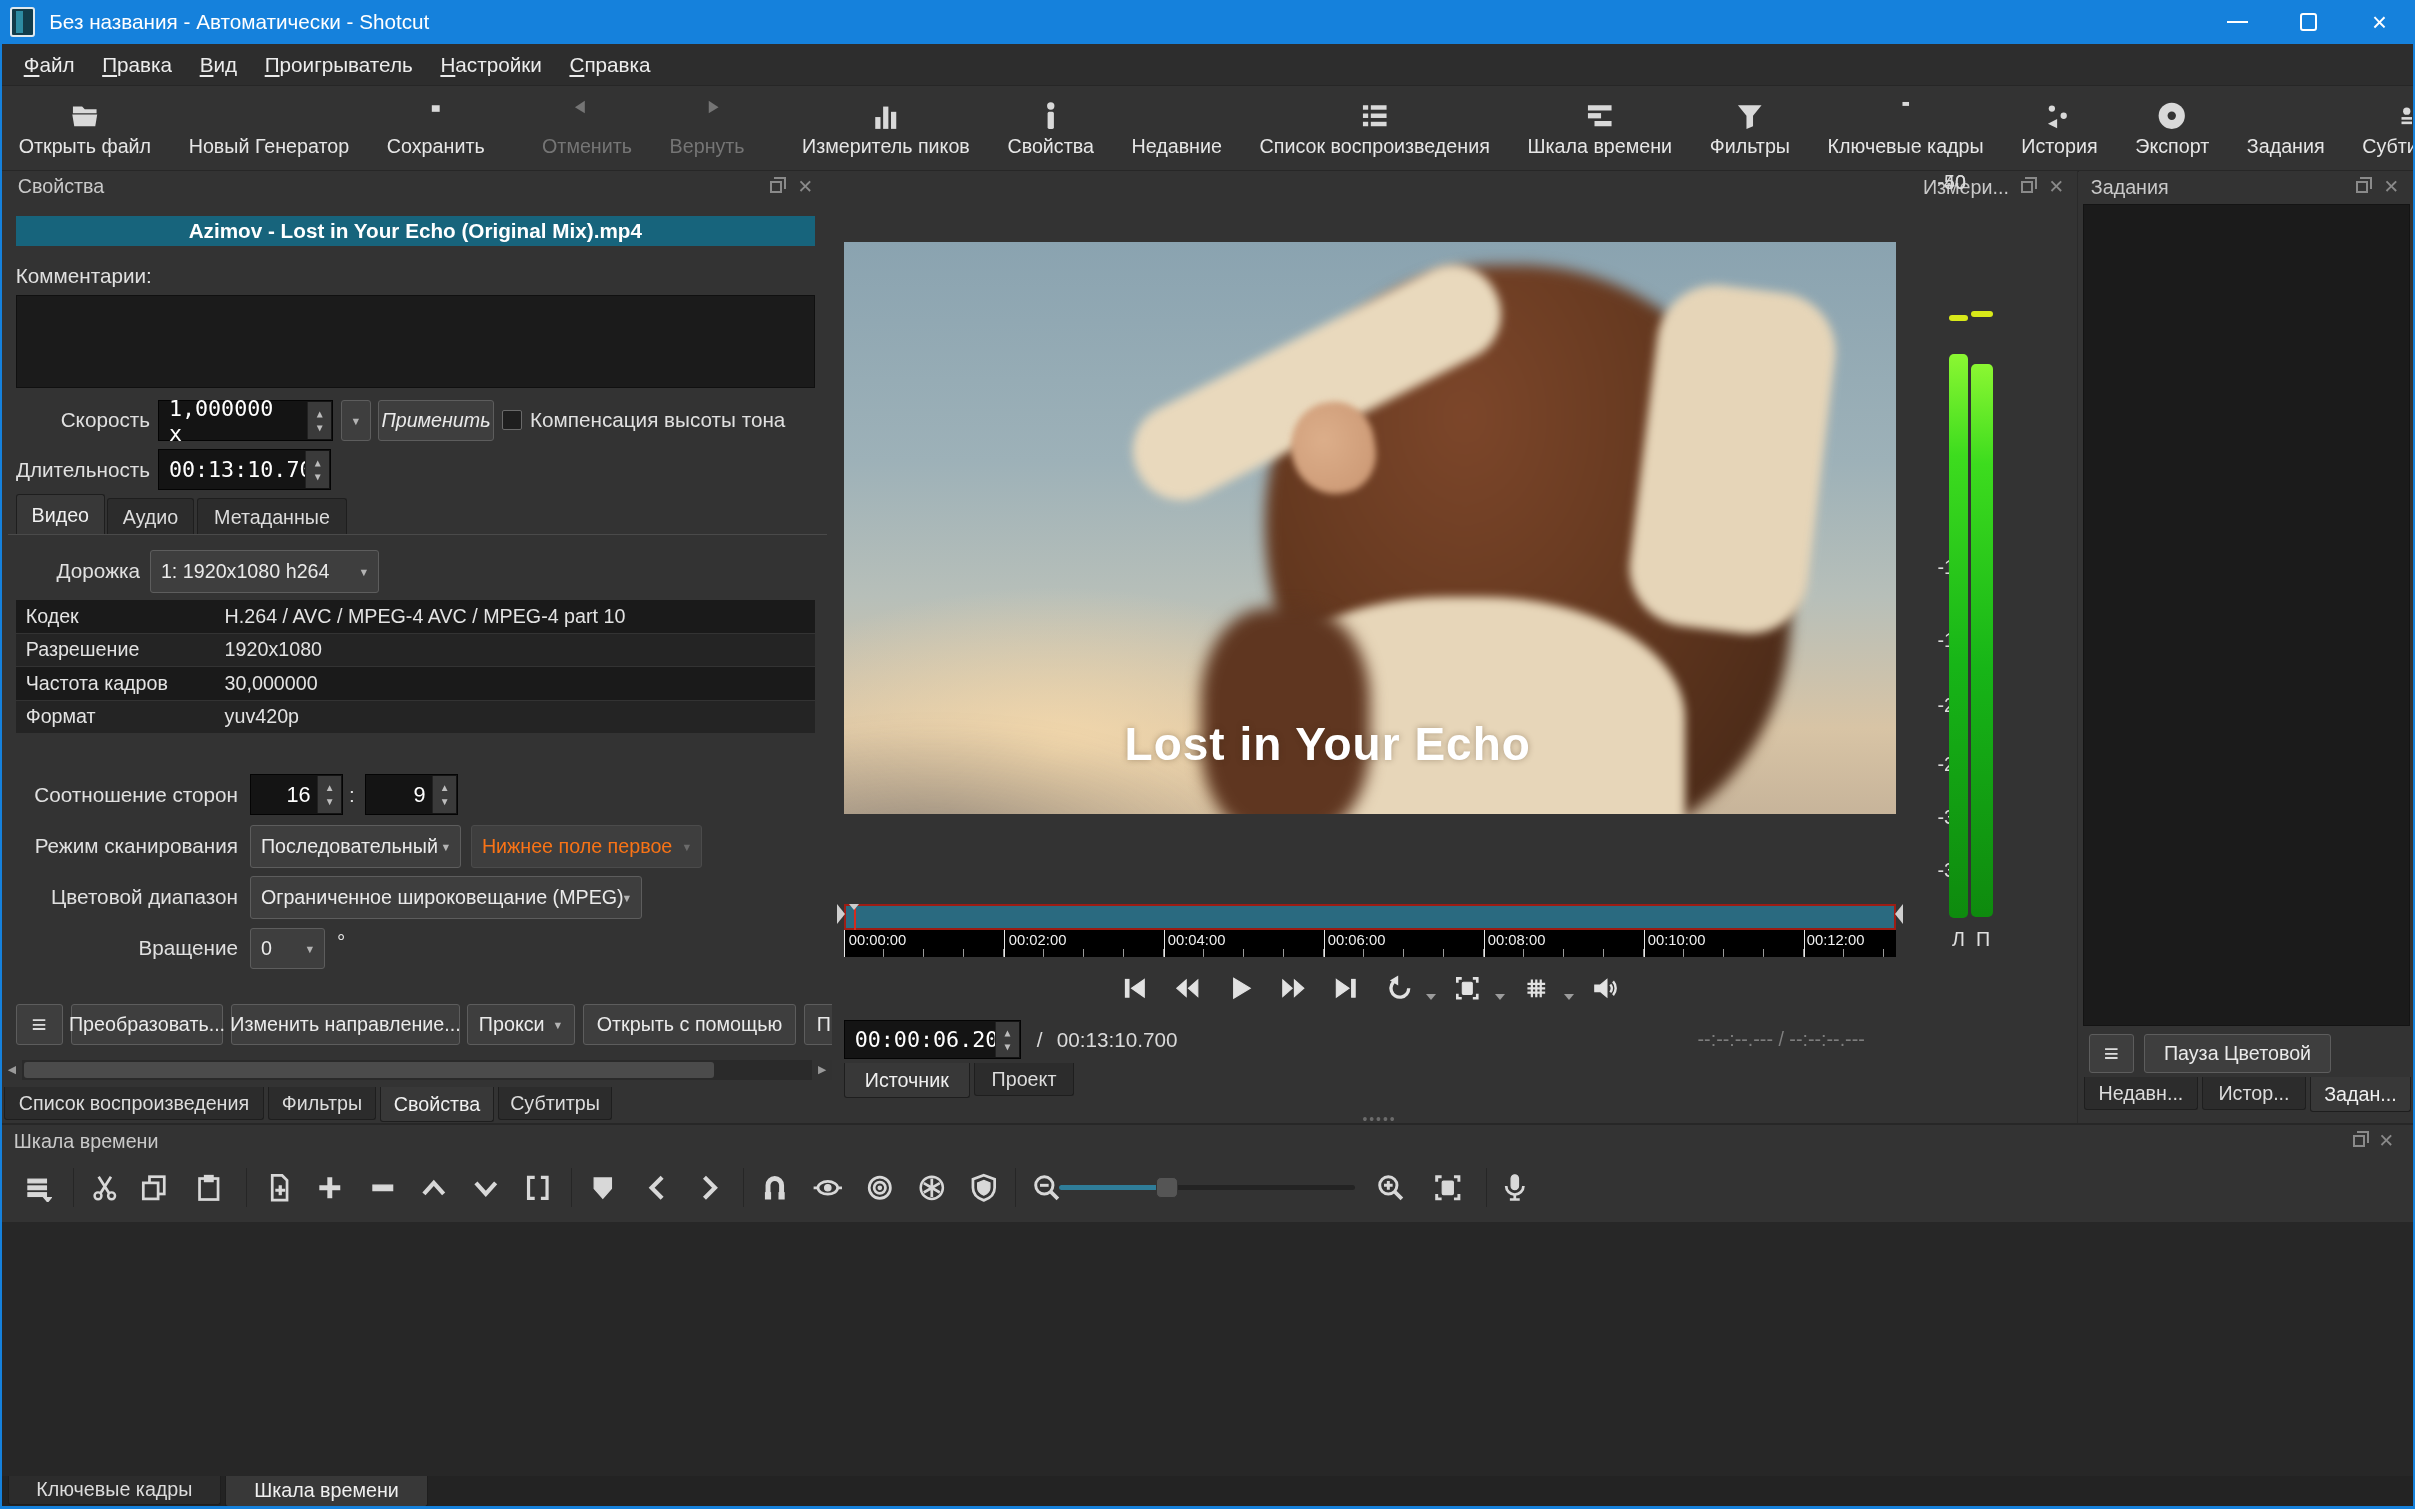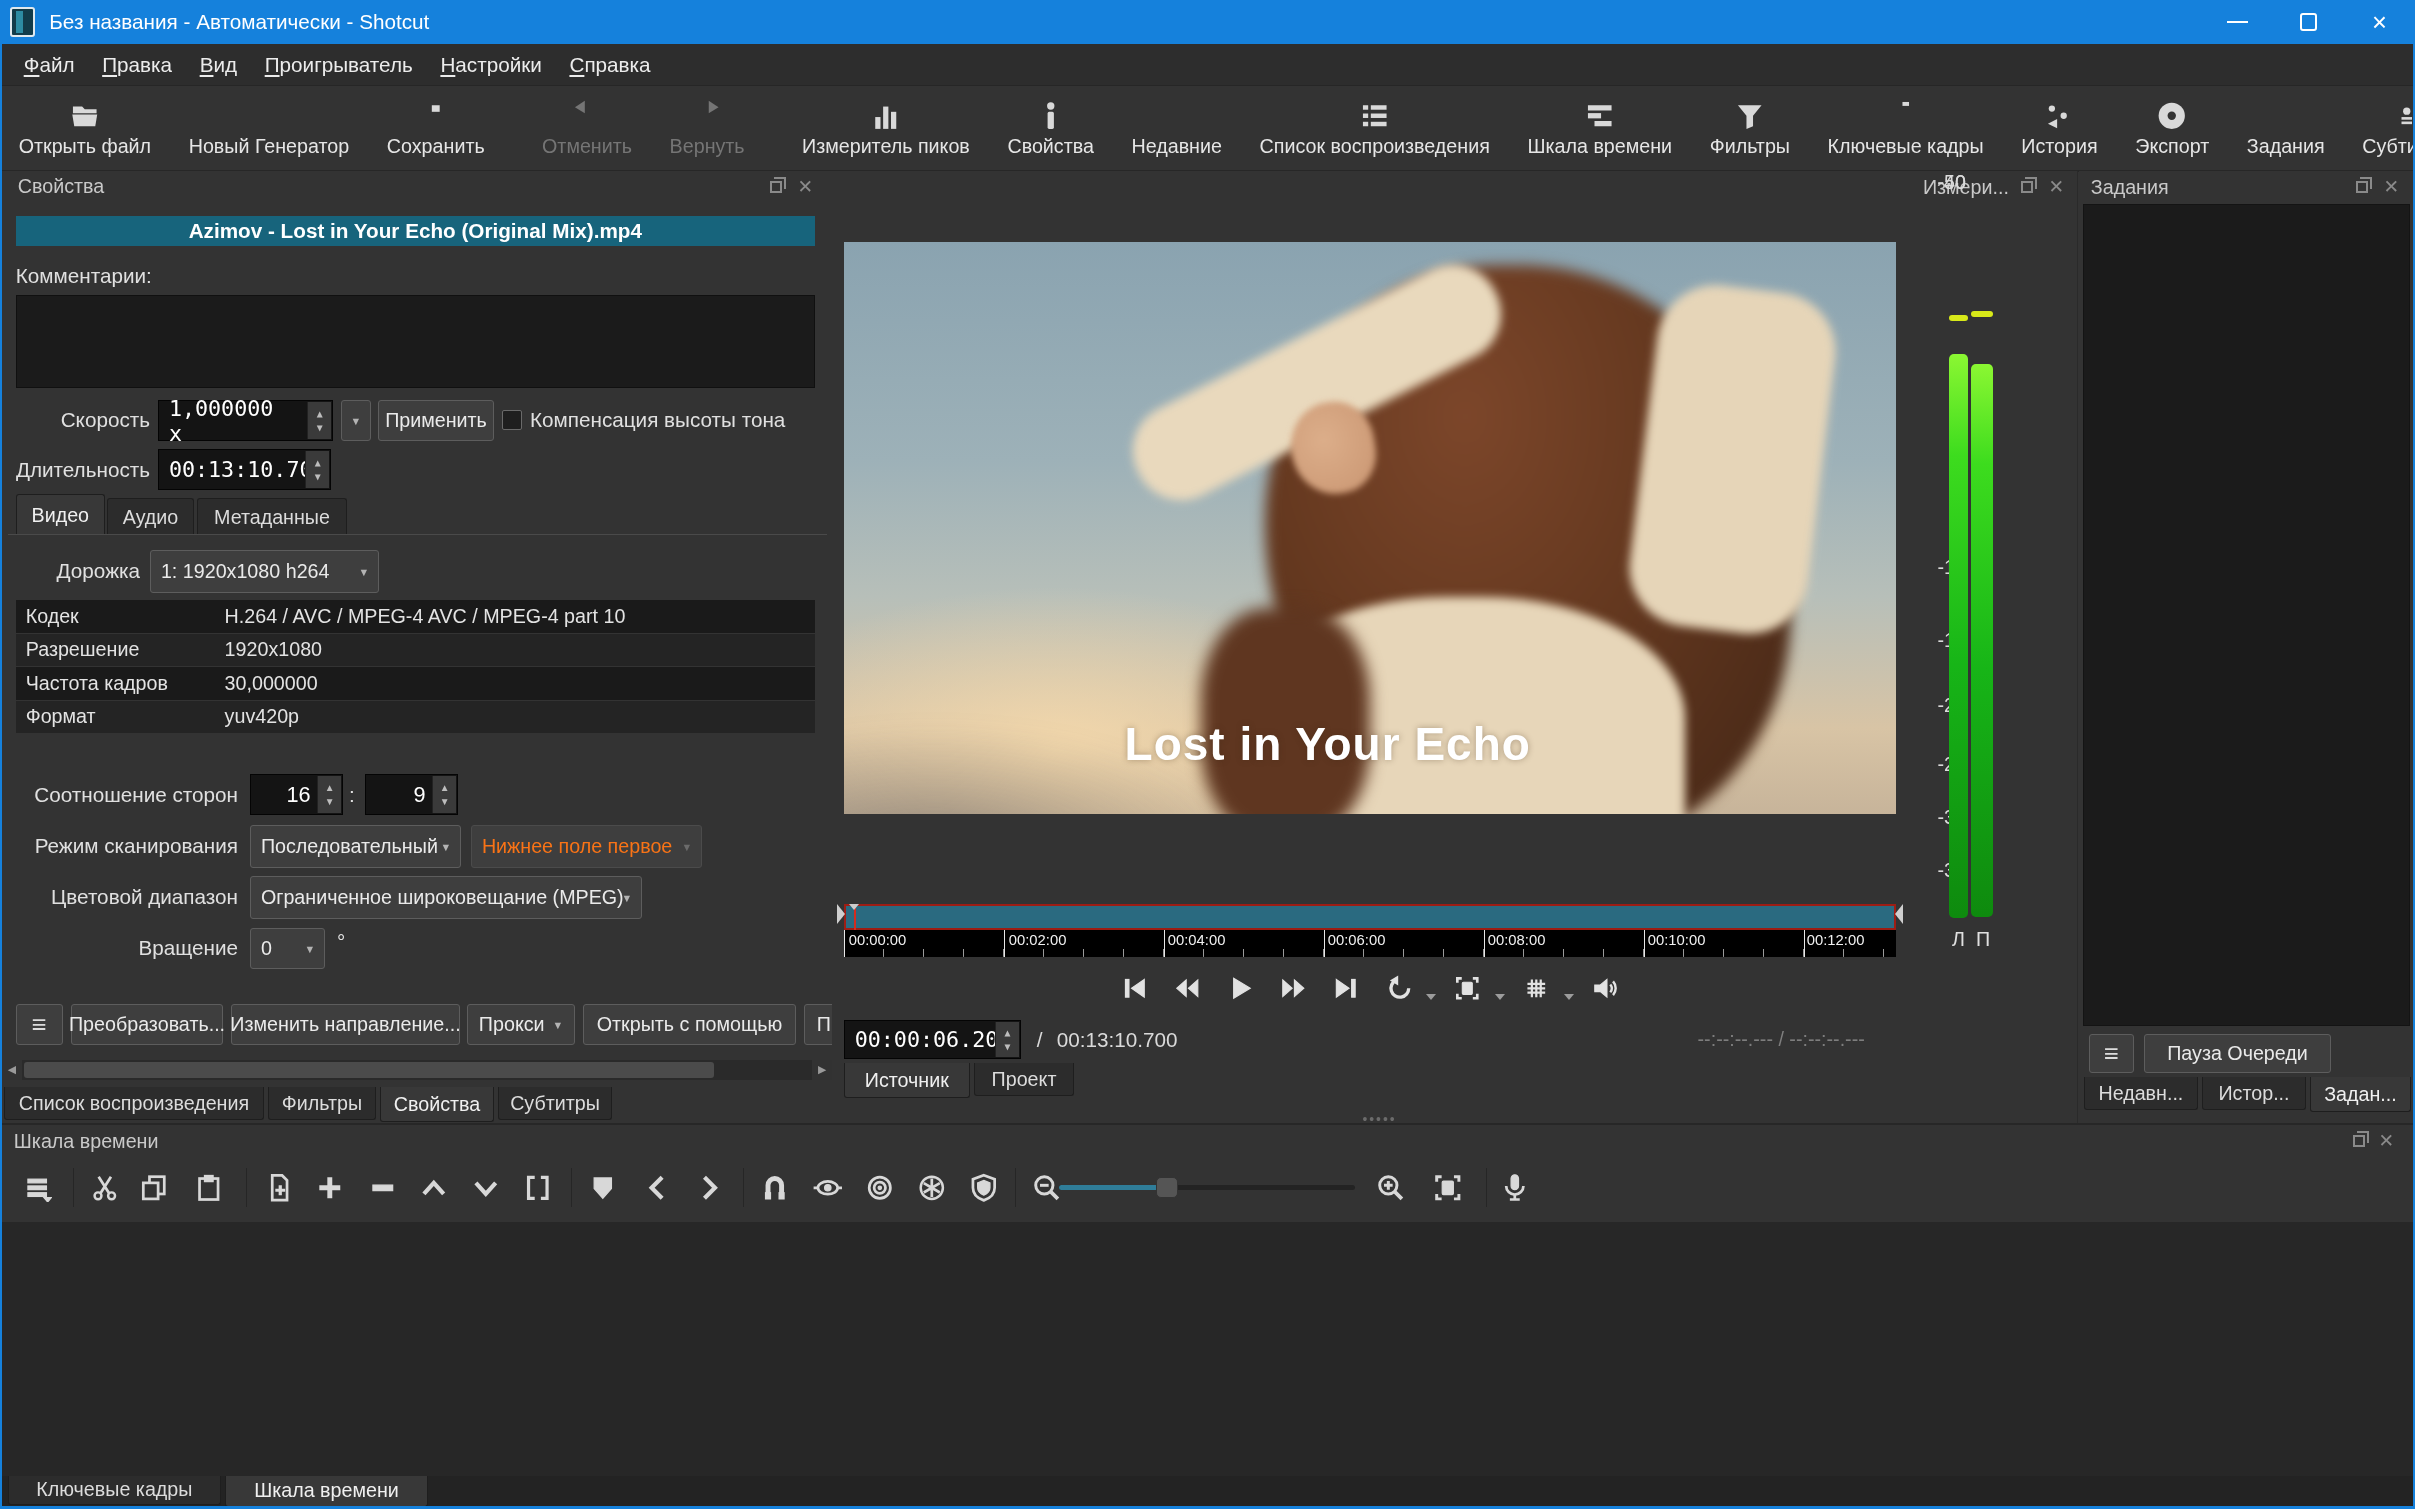--- a/index.html
+++ b/index.html
@@ -358,21 +358,21 @@
     <div class="spinbox" style="position:absolute; left:156px; top:229px; width:175px; height:41px; justify-content:flex-end; padding-right:44px;">
       <span>1,000000 x</span>
       <span class="spin-arrows">
           <span>▲</span>
           <span>▼</span>
         </span>
     </div>
     <div class="btn" style="position:absolute; left:339px; top:229px; width:29.6px; height:41px;">
         <span style="font-size:10.8px; color:#b3b3b3;">▼</span>
       </div>
-    <div class="btn" style="position:absolute; left:376px; top:229px; width:116px; height:41px;">Применить</div>
+    <div class="btn" style="position:absolute; left:376px; top:229px; width:116px; height:41px;font-style:italic;">Применить</div>
     <div style="position:absolute; left:500px; top:239px; width:19.7px; height:19.7px; background:#1f1f1f; border:1px solid #6a6a6a; border-radius:2px;"></div>
     <div class="flabel" style="position:absolute; left:528px; top:237px; text-align:left;">Компенсация высоты тона</div>
 
     <div class="flabel" style="position:absolute; left:0; top:287px; width:148px;">Длительность</div>
     <div class="spinbox" style="position:absolute; left:156px; top:278px; width:173px; height:41px;">
       <span>00:13:10.700</span>
       <span class="spin-arrows">
           <span>▲</span>
           <span>▼</span>
         </span>
@@ -607,21 +607,21 @@
     <span style="position:absolute; right:41px; top:4.9px;" class="pbtn">
         <span class="fl"></span>
       </span>
     <span style="position:absolute; right:11.8px; top:4.9px;" class="pbtn close">
         <span>✕</span>
       </span>
     <div class="jobs-content"></div>
     <div class="btn" style="position:absolute; left:9.9px; top:863px; width:45px; height:39px;">
         <span class="hamburger">≡</span>
       </div>
-    <div class="btn" style="position:absolute; left:65px; top:863px; width:187px; height:39px;">Пауза Очереди</div>
+    <div class="btn" style="position:absolute; left:65px; top:863px; width:187px; height:39px;">Пауза Цветовой</div>
     <div class="tab bottom" style="position:absolute; left:4.9px; top:906px; width:114px; height:33px;">Недавн...</div>
     <div class="tab bottom" style="position:absolute; left:123px; top:906px; width:104px; height:33px;">Истор...</div>
     <div class="tab bottom active" style="position:absolute; left:231px; top:906px; width:101px; height:35px;">Задан...</div>
   </div>
 
   <div class="abs timeline">
     <div style="position:absolute; left:11.8px; top:4.9px;" class="panel-header-title">Шкала времени</div>
     <span style="position:absolute; right:43px; top:4.9px;" class="pbtn">
         <span class="fl"></span>
       </span>

